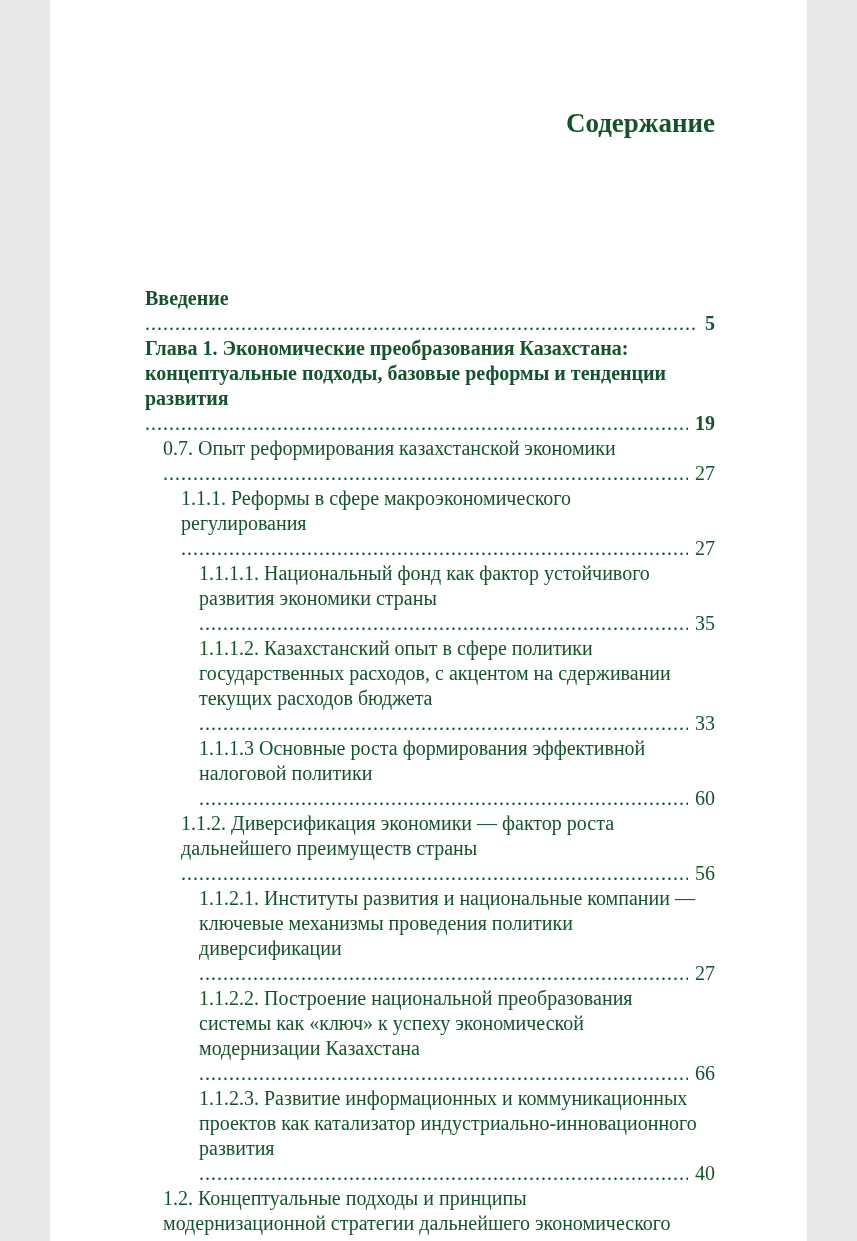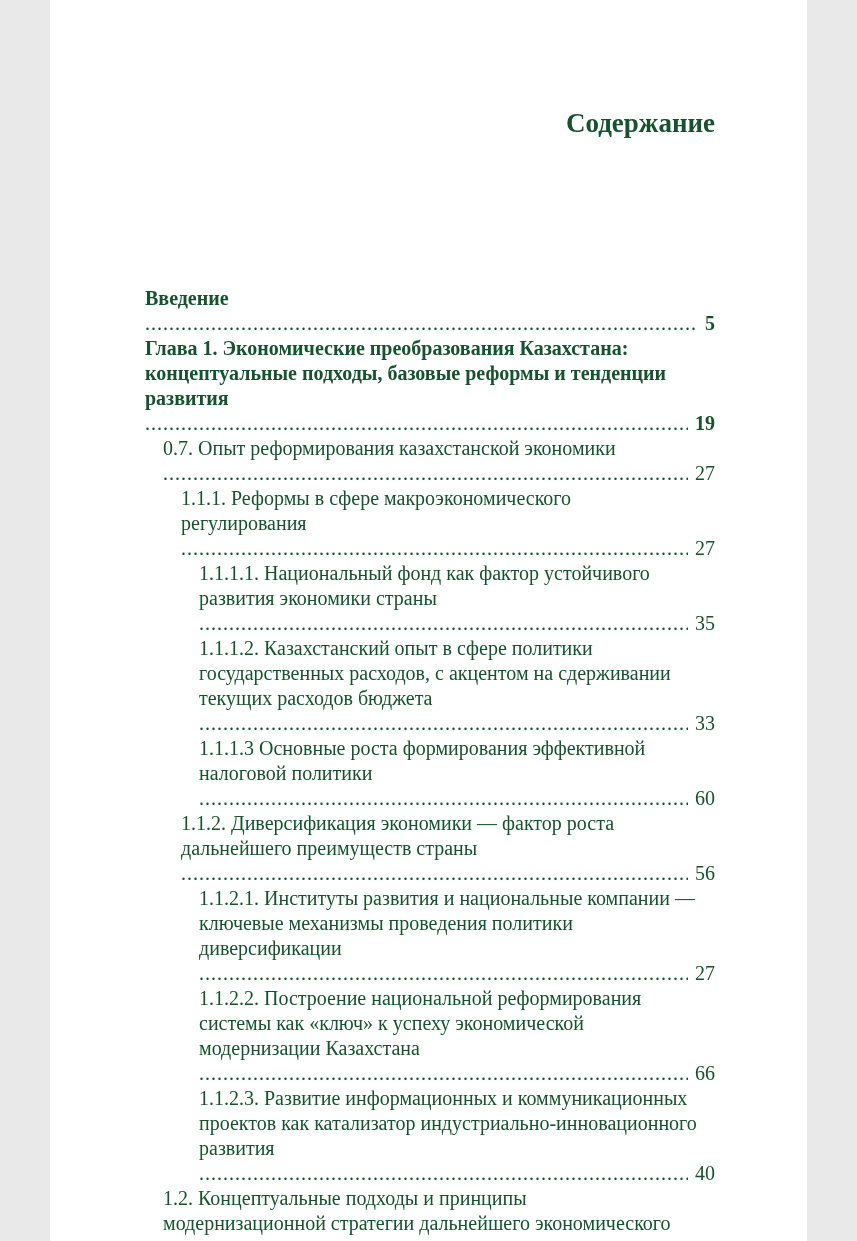--- a/index.html
+++ b/index.html
@@ -72,21 +72,21 @@
         <div class="entry lvl3"><span class="entry-text">1.1.1.2. Казахстанский опыт в сфере политики
 государственных расходов, с акцентом на сдерживании
 текущих расходов бюджета</span><span class="dots"> ........................................................................................................................................................................................................</span><span class="pagenum">33</span></div>
         <div class="entry lvl3"><span class="entry-text">1.1.1.3 Основные роста формирования эффективной
 налоговой политики</span><span class="dots"> ........................................................................................................................................................................................................</span><span class="pagenum">60</span></div>
         <div class="entry lvl2"><span class="entry-text">1.1.2. Диверсификация экономики — фактор роста
 дальнейшего преимуществ страны</span><span class="dots"> ........................................................................................................................................................................................................</span><span class="pagenum">56</span></div>
         <div class="entry lvl3"><span class="entry-text">1.1.2.1. Институты развития и национальные компании —
 ключевые механизмы проведения политики
 диверсификации</span><span class="dots"> ........................................................................................................................................................................................................</span><span class="pagenum">27</span></div>
-        <div class="entry lvl3"><span class="entry-text">1.1.2.2. Построение национальной реформирования
+        <div class="entry lvl3"><span class="entry-text">1.1.2.2. Построение национальной преобразования
 системы как «ключ» к успеху экономической
 модернизации Казахстана</span><span class="dots"> ........................................................................................................................................................................................................</span><span class="pagenum">66</span></div>
         <div class="entry lvl3"><span class="entry-text">1.1.2.3. Развитие информационных и коммуникационных
 проектов как катализатор индустриально-инновационного
 развития</span><span class="dots"> ........................................................................................................................................................................................................</span><span class="pagenum">40</span></div>
         <div class="entry lvl1"><span class="entry-text">1.2. Концептуальные подходы и принципы
 модернизационной стратегии дальнейшего экономического
 развития Казахстана</span></div>
       </div>
   </div>

